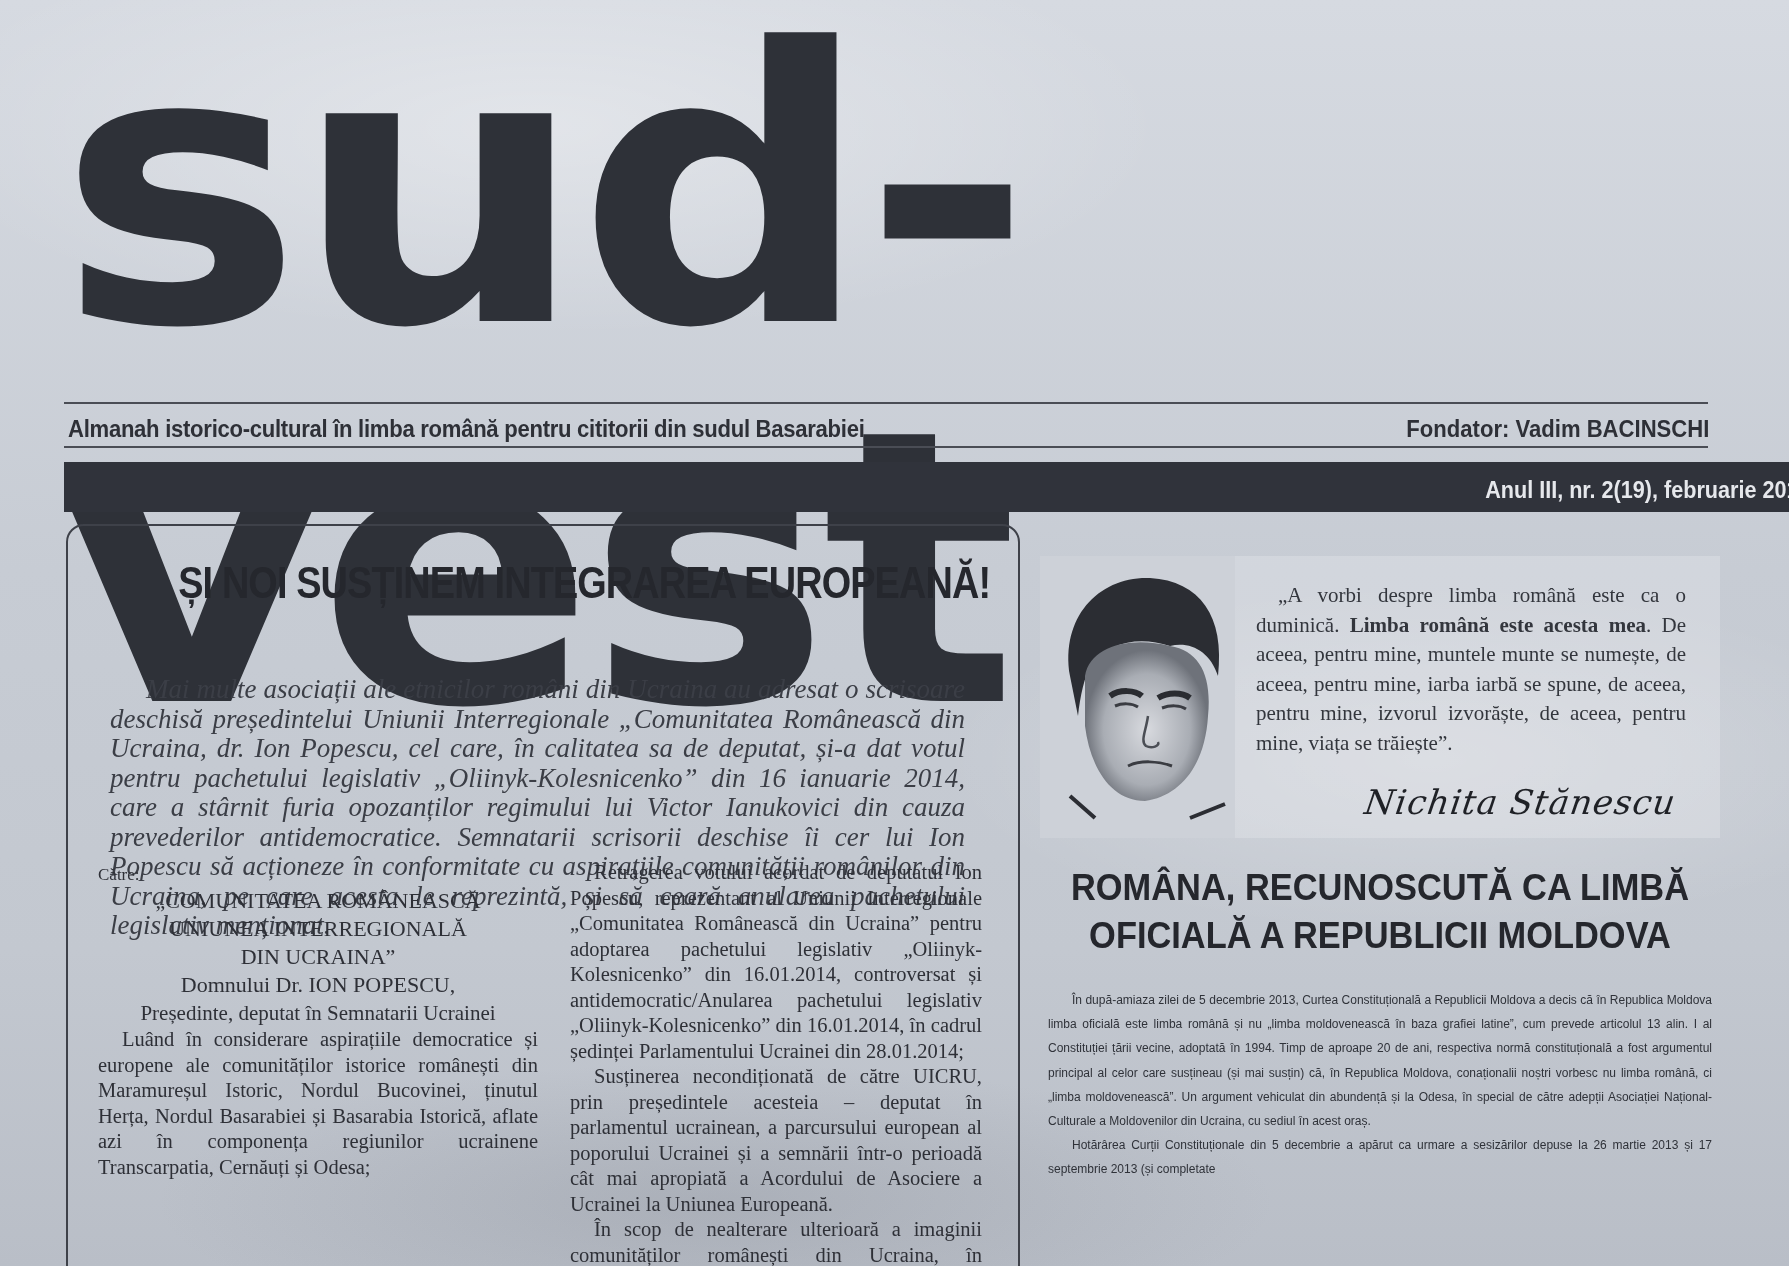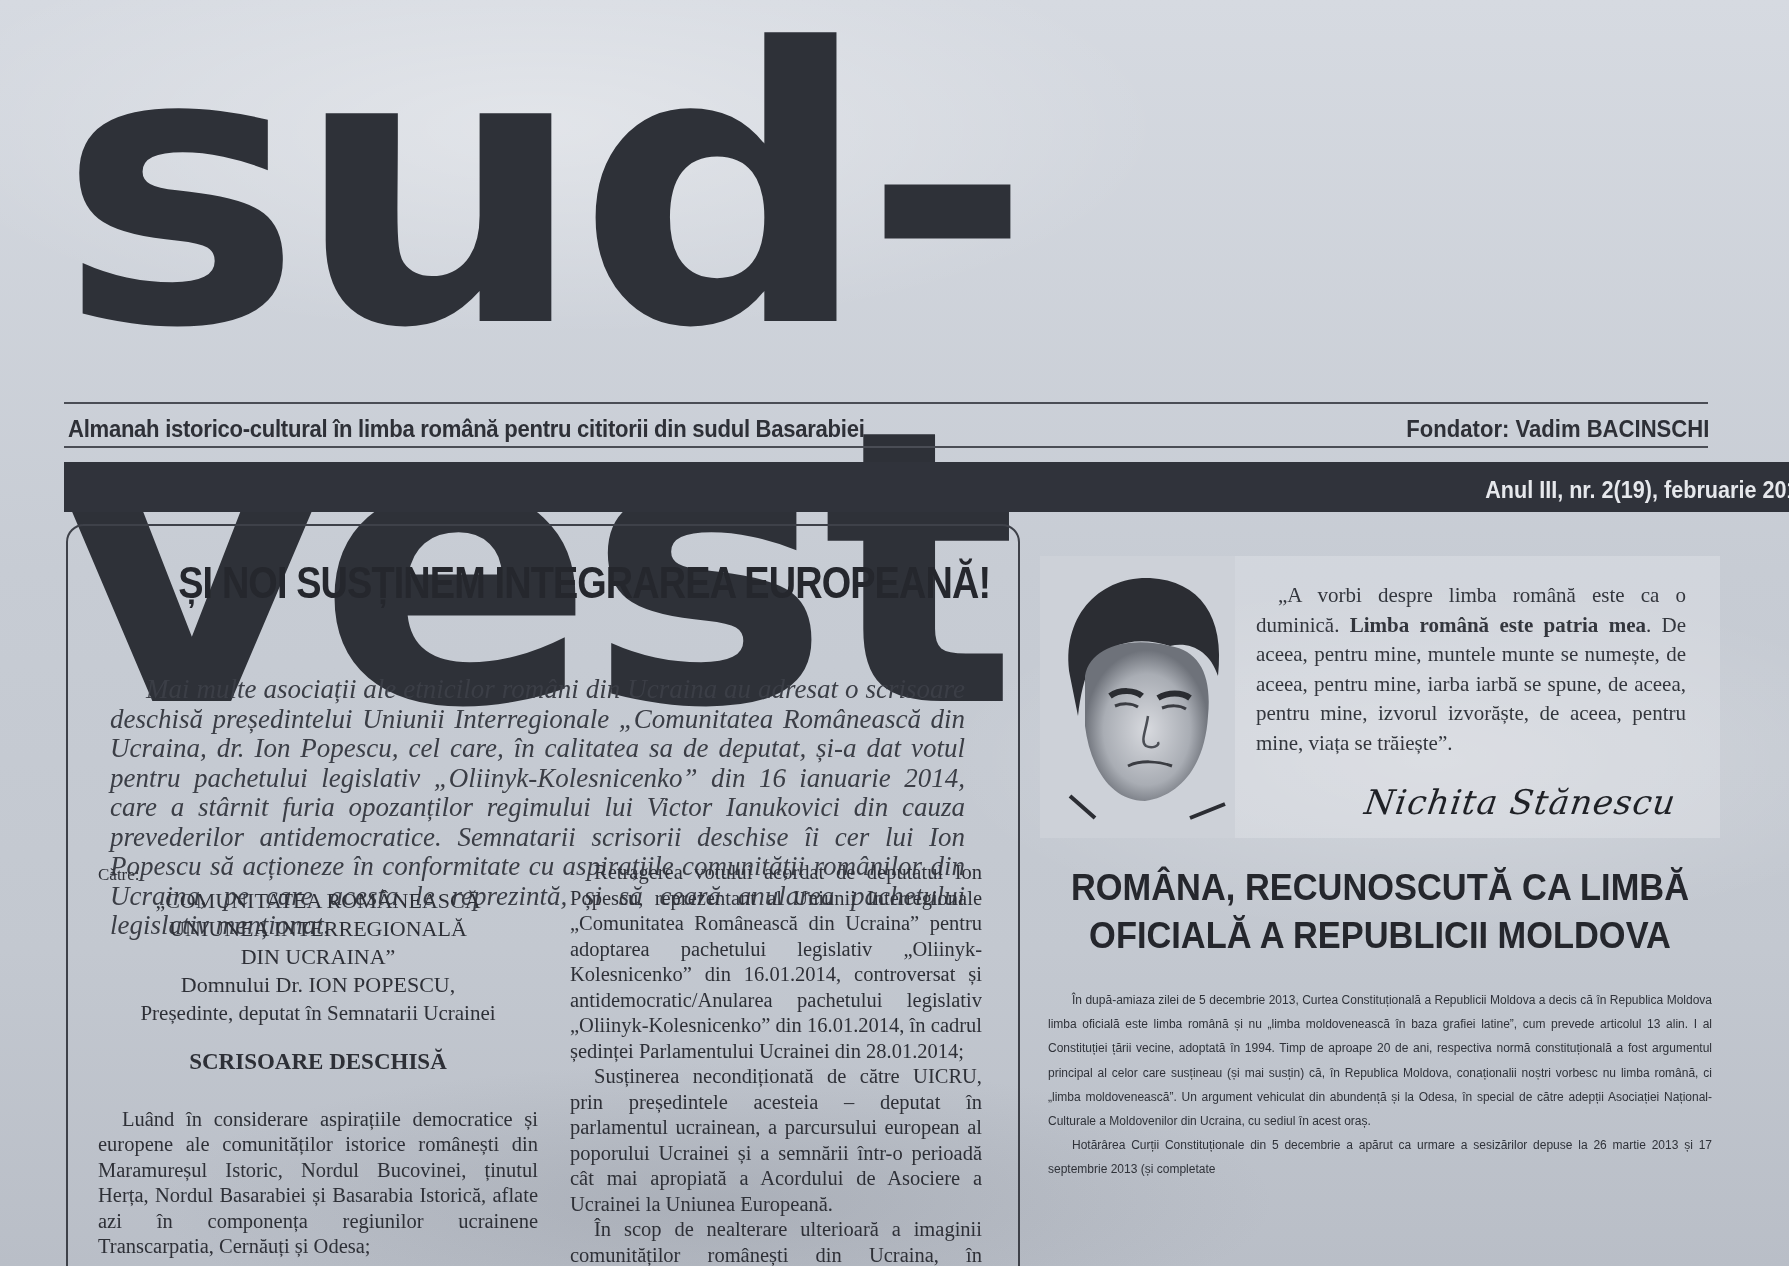--- a/index.html
+++ b/index.html
@@ -129,21 +129,20 @@
 
 <div class="col1">
   <div class="addr-label">Către:</div>
   <div class="addr">
     <div>„COMUNITATEA ROMÂNEASCĂ</div>
     <div>UNIUNEA INTERREGIONALĂ</div>
     <div>DIN UCRAINA”</div>
     <div>Domnului Dr. ION POPESCU,</div>
     <div style="font-size:21px;">Președinte, deputat în Semnatarii Ucrainei</div>
   </div>
-  <div class="letter-title">SCRISOARE DESCHISĂ</div>
   <p class="para">Luând în considerare aspirațiile democratice și europene ale comunităților istorice românești din Maramureșul Istoric, Nordul Bucovinei, ținutul Herța, Nordul Basarabiei și Basarabia Istorică, aflate azi în componența regiunilor ucrainene Transcarpatia, Cernăuți și Odesa;</p>
 </div>
 
 <div class="col2">
   <p class="para">Retragerea votului acordat de deputatul Ion Popescu, reprezentant al Uniunii Interregionale „Comunitatea Românească din Ucraina” pentru adoptarea pachetului legislativ „Oliinyk-Kolesnicenko” din 16.01.2014, controversat și antidemocratic/Anularea pachetului legislativ „Oliinyk-Kolesnicenko” din 16.01.2014, în cadrul ședinței Parlamentului Ucrainei din 28.01.2014;</p>
   <p class="para">Susținerea necondiționată de către UICRU, prin președintele acesteia – deputat în parlamentul ucrainean, a parcursului european al poporului Ucrainei și a semnării într-o perioadă cât mai apropiată a Acordului de Asociere a Ucrainei la Uniunea Europeană.</p>
   <p class="para">În scop de nealterare ulterioară a imaginii comunităților românești din Ucraina, în perspectiva soluționării pașnice a diferendelor</p>
 </div>
 
 <div class="quote-block"></div>
@@ -169,21 +168,21 @@
     <path d="M122 152 C130 149, 140 149, 146 153" stroke="#3a3c42" stroke-width="3" fill="none"></path>
 
     <path d="M108 160 C106 175, 100 185, 106 190 C112 193, 120 190, 118 186" stroke="#4b4e55" stroke-width="2.5" fill="none"></path>
 
     <path d="M88 210 C100 204, 118 205, 132 210" stroke="#3a3c42" stroke-width="3" fill="none"></path>
 
     <path d="M30 240 L55 262 M150 262 L185 248" stroke="#2b2d33" stroke-width="4" fill="none"></path>
   </svg>
 </div>
 <p class="quote">
-  <span>„A vorbi despre limba română este ca o duminică. </span><b>Limba română este patria mea</b><span>. De aceea, pentru mine, muntele munte se numește, de aceea, pentru mine, iarba iarbă se spune, de aceea, pentru mine, izvorul izvorăște, de aceea, pentru mine, viața se trăiește”.</span>
+  <span>„A vorbi despre limba română este ca o duminică. </span><b>Limba română este acesta mea</b><span>. De aceea, pentru mine, muntele munte se numește, de aceea, pentru mine, iarba iarbă se spune, de aceea, pentru mine, izvorul izvorăște, de aceea, pentru mine, viața se trăiește”.</span>
 </p>
 <div class="signature">Nichita Stănescu</div>
 
 <div class="headline2">ROMÂNA, RECUNOSCUTĂ CA LIMBĂ OFICIALĂ A REPUBLICII MOLDOVA</div>
 <div class="col3">
   <p class="para">În după-amiaza zilei de 5 decembrie 2013, Curtea Constituțională a Republicii Moldova a decis că în Republica Moldova limba oficială este limba română și nu „limba moldovenească în baza grafiei latine”, cum prevede articolul 13 alin. I al Constituției țării vecine, adoptată în 1994. Timp de aproape 20 de ani, respectiva normă constituțională a fost argumentul principal al celor care susțineau (și mai susțin) că, în Republica Moldova, conaționalii noștri vorbesc nu limba română, ci „limba moldovenească”. Un argument vehiculat din abundență și la Odesa, în special de către adepții Asociației Național-Culturale a Moldovenilor din Ucraina, cu sediul în acest oraș.</p>
   <p class="para">Hotărârea Curții Constituționale din 5 decembrie a apărut ca urmare a sesizărilor depuse la 26 martie 2013 și 17 septembrie 2013 (și completate</p>
 </div>
 
 </body></html>

